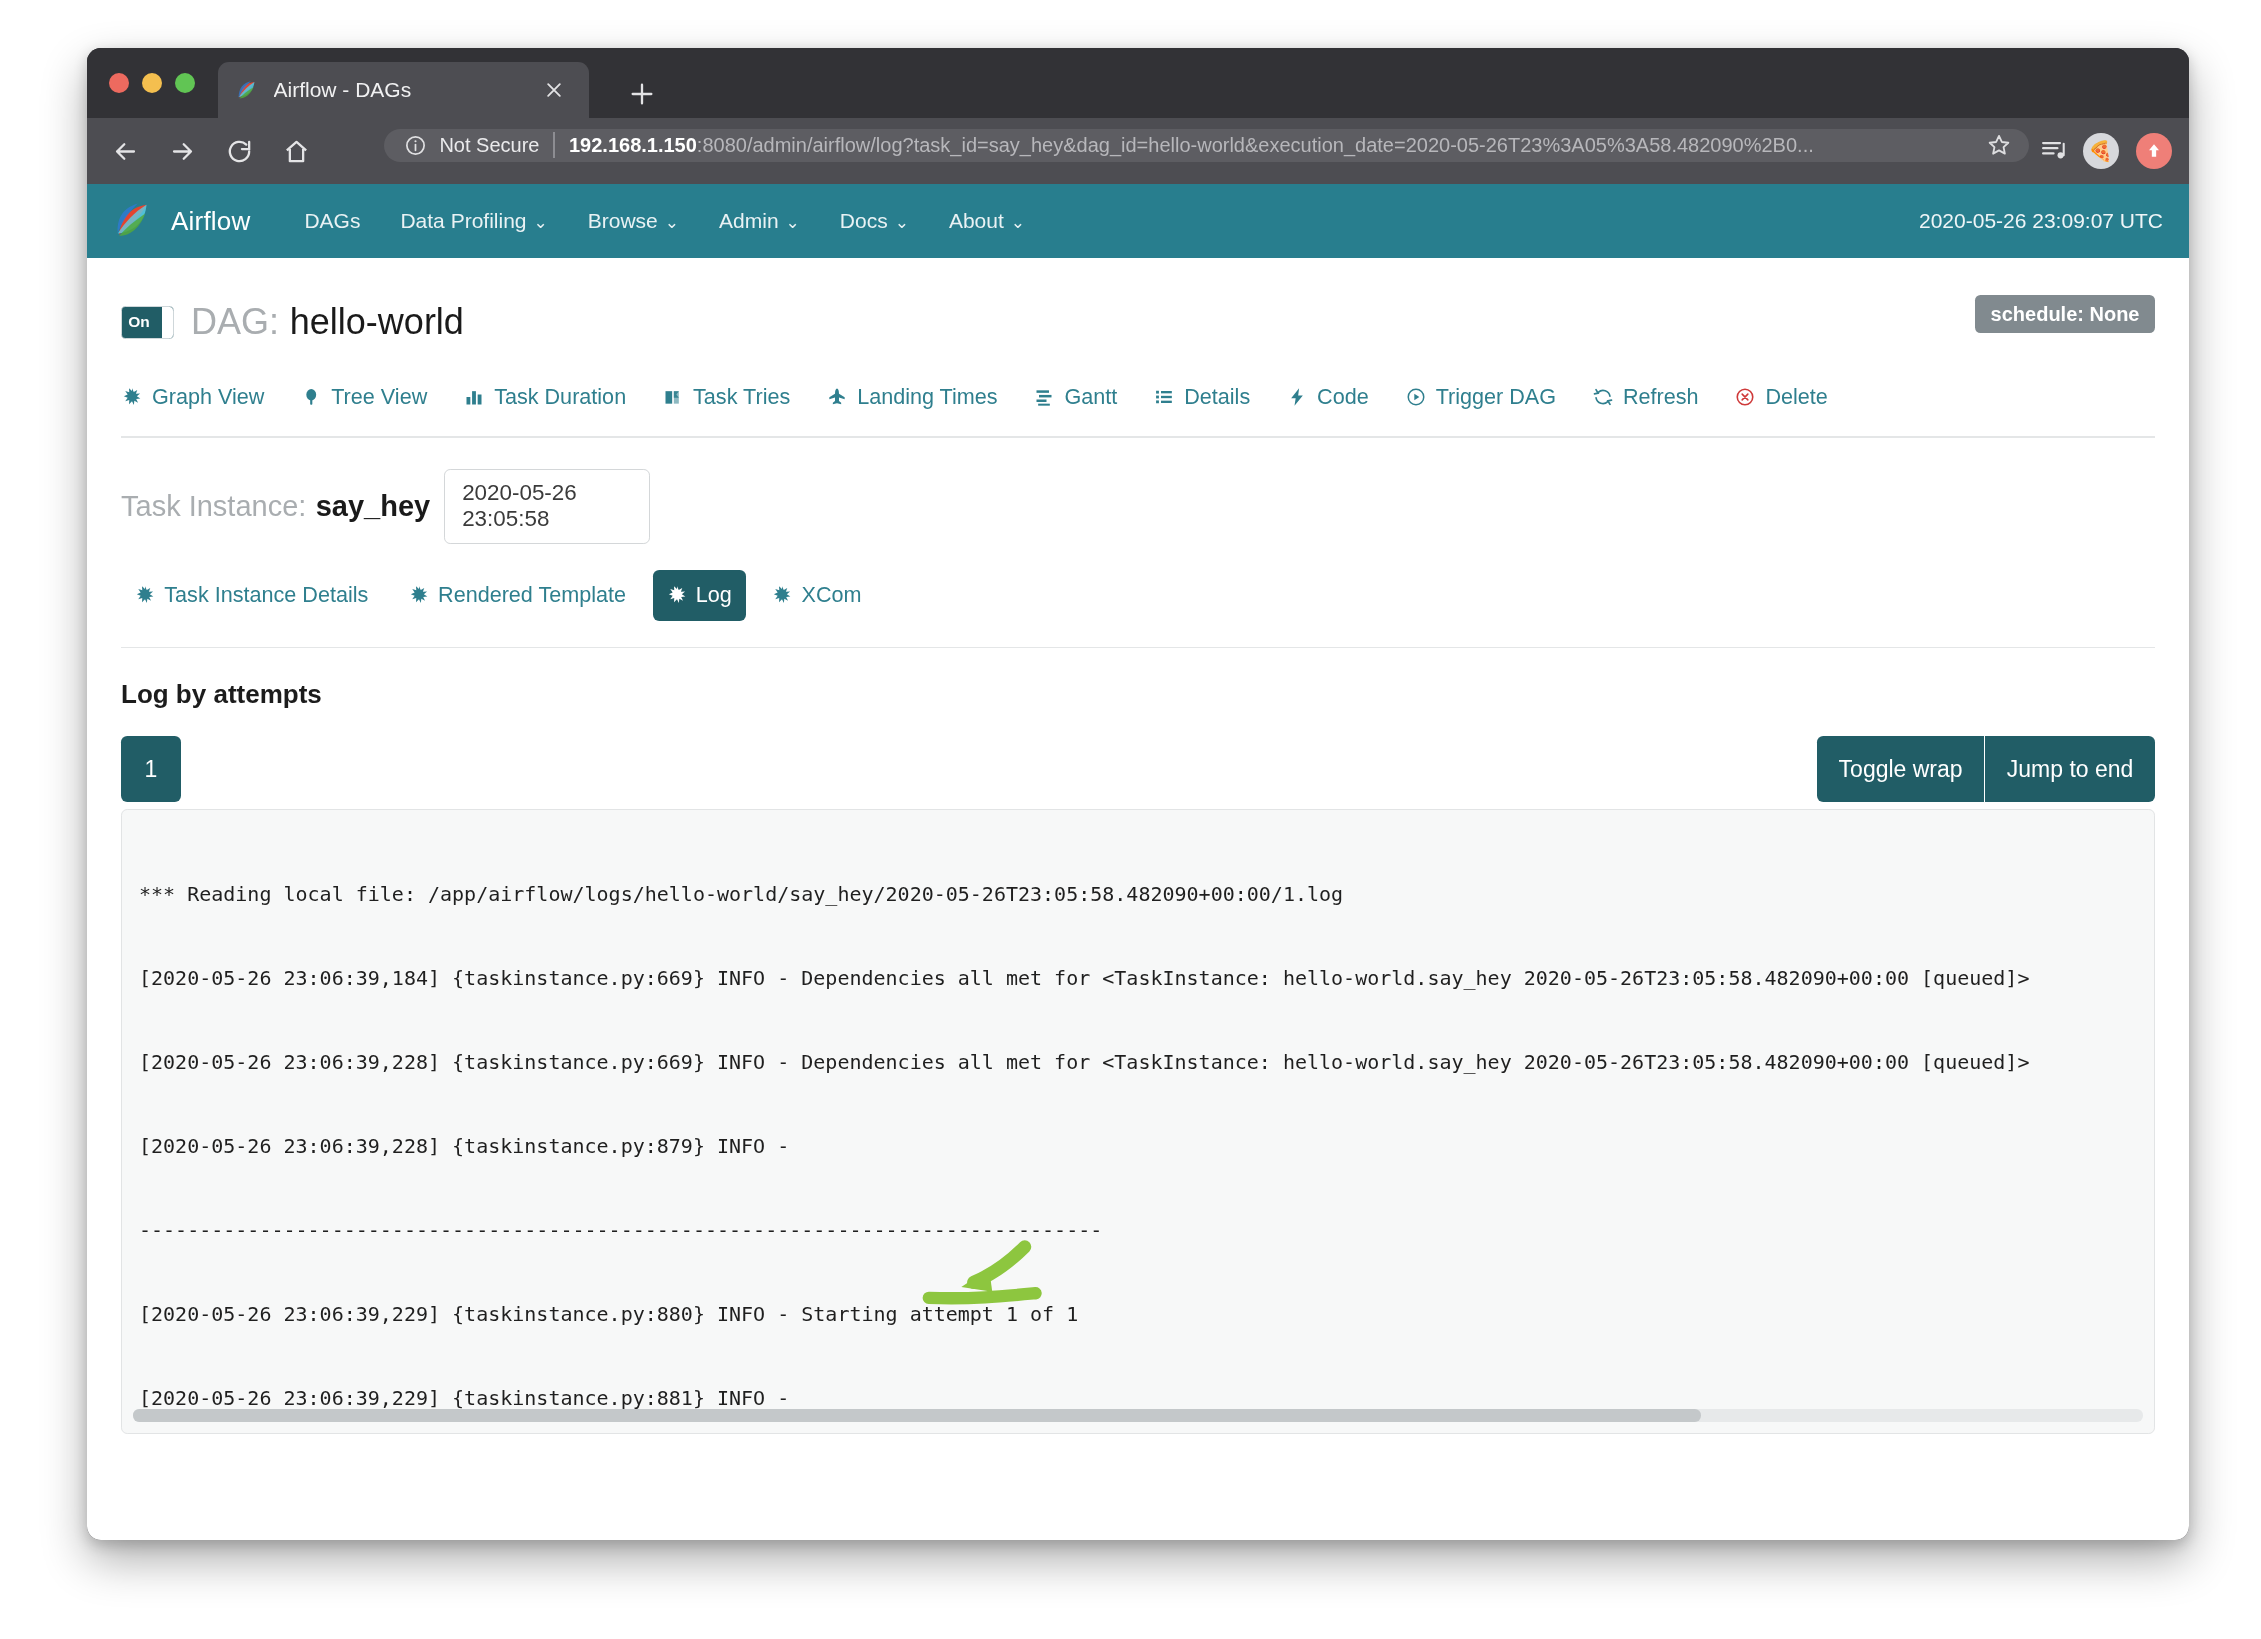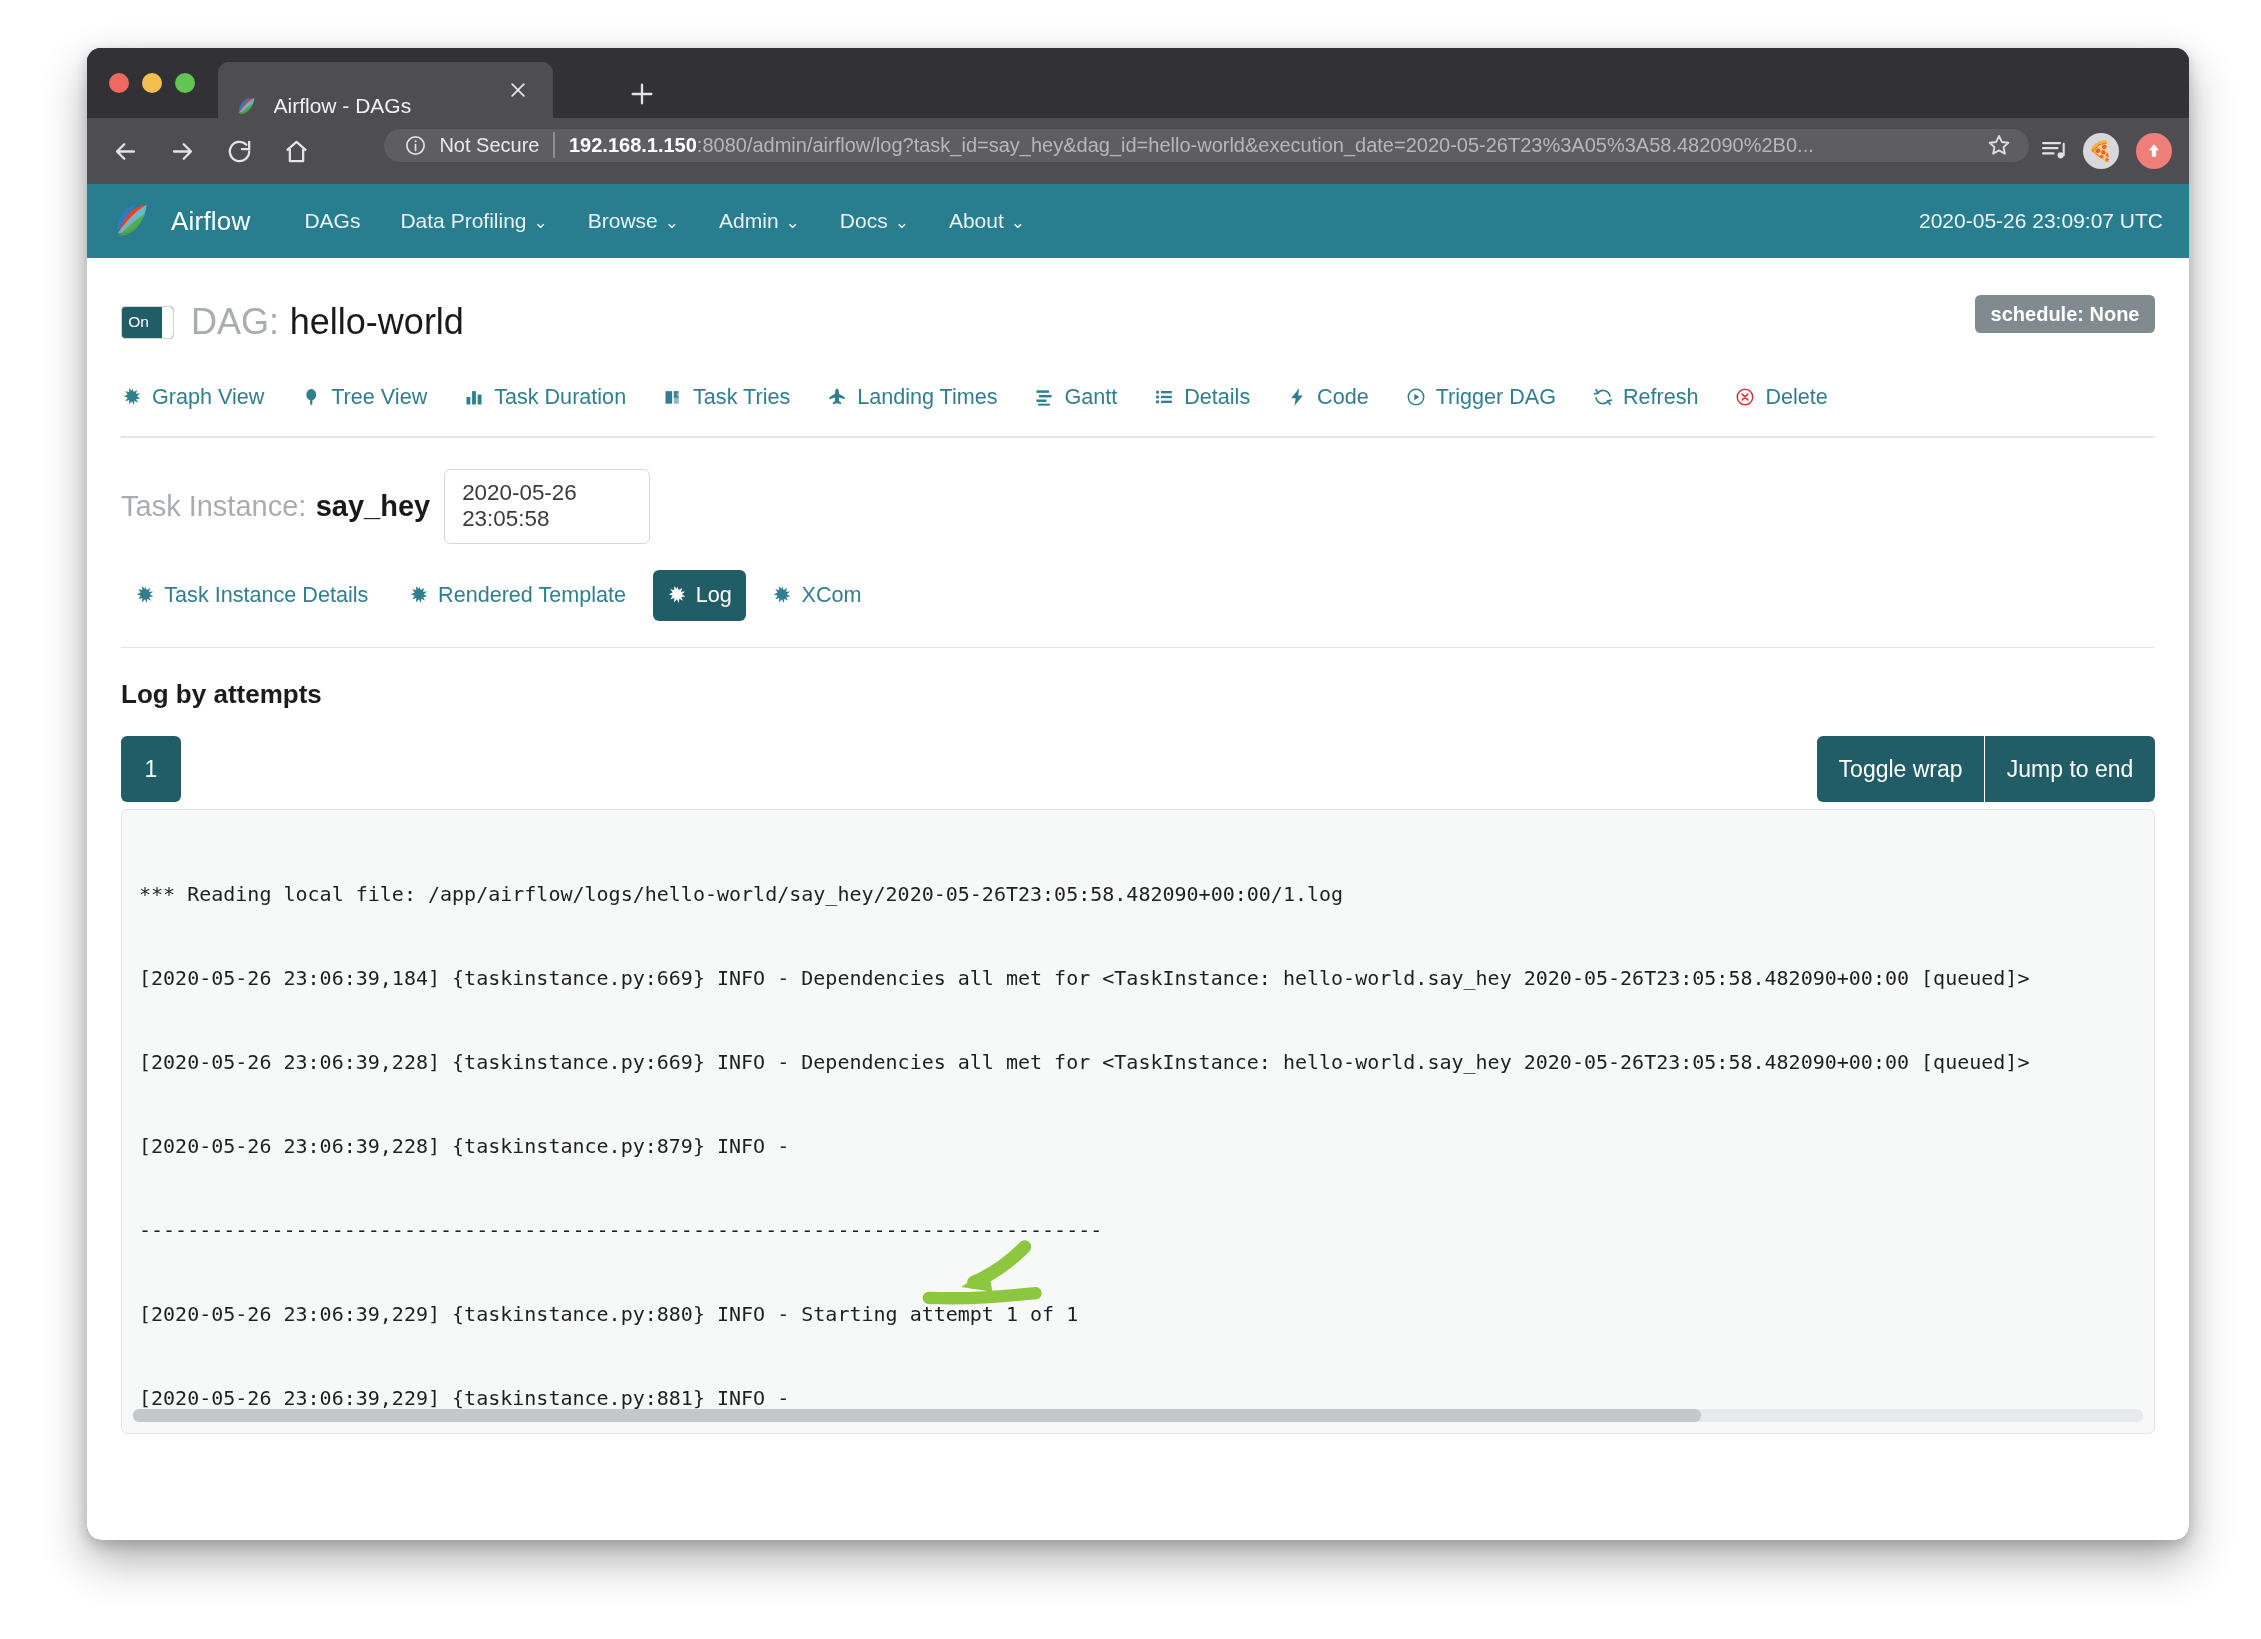--- a/index.html
+++ b/index.html
@@ -34,24 +34,24 @@
     position: absolute; left: 21.6px; top: 25px;
     display: flex; gap: 13px;
   }
   .dot { width: 20px; height: 20px; border-radius: 50%; }
   .dot.red { background: #ed6a5f; }
   .dot.yellow { background: #f4bf4f; }
   .dot.green { background: #61c554; }
 
   .tab {
     position: absolute; left: 131px; top: 14px;
-    width: 335px; height: 56px;
+    width: 371px; height: 56px;
     background: #4d4d52;
     border-radius: 10.8px 10.8px 0 0;
-    display: flex; align-items: flex-end;
+    display: flex; align-items: center;
   }
   .tab-favicon {
     margin-left: 17px; width: 23px; height: 23px; position: relative; flex: none;
   }
   .tab-title {
     margin-left: 15.5px;
     color: #f1f1f2;
     font-size: 21px;
     white-space: nowrap;
     overflow: hidden;
@@ -187,21 +187,21 @@
   .toggle-pill {
     width: 51px; height: 31px;
     border-radius: 4.6px;
     background: #215d66;
     border: 1.5px solid #cfd7da;
     display: flex; align-items: center;
     overflow: hidden;
     flex: none;
   }
   .toggle-on-label {
-    color: #ffffff; font-size: 15.5px; font-weight: normal;
+    color: #ffffff; font-size: 15.5px; font-weight: bold;
     padding-left: 6.2px;
   }
   .toggle-knob {
     width: 10.8px; height: 100%;
     background: #ffffff;
     margin-left: auto;
   }
   .dag-label {
     color: #a9adb0;
     font-size: 36px;

